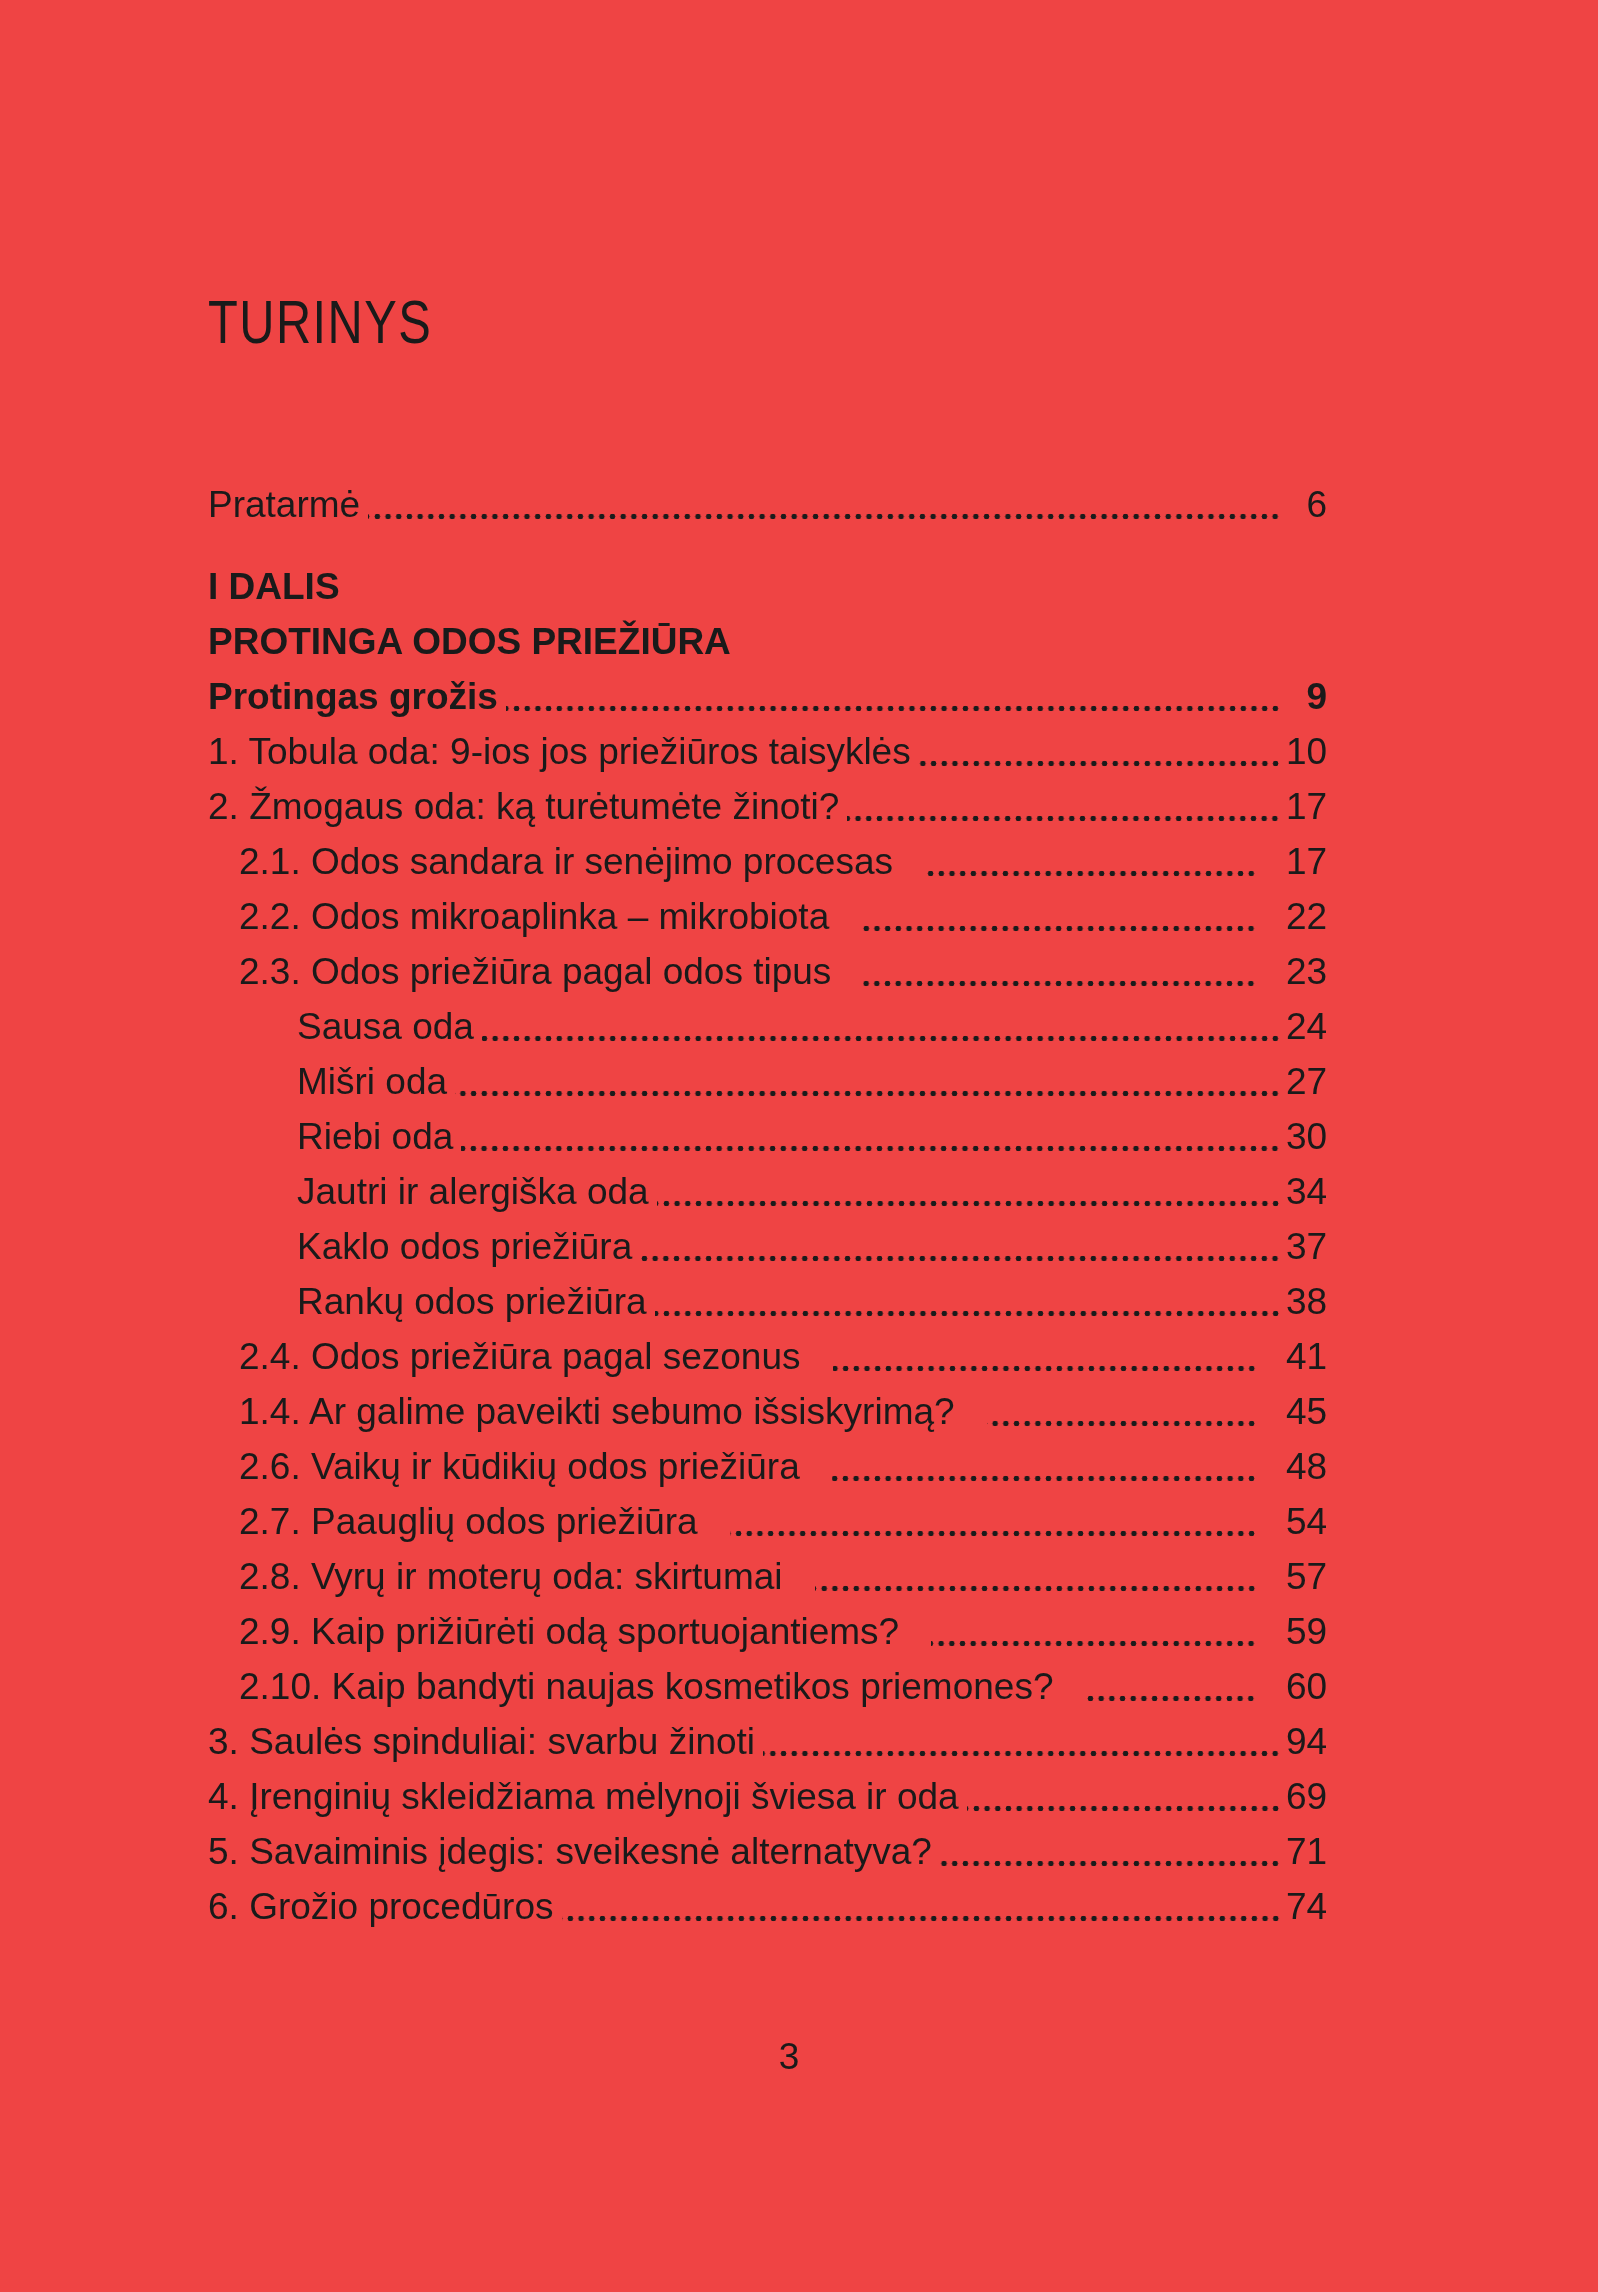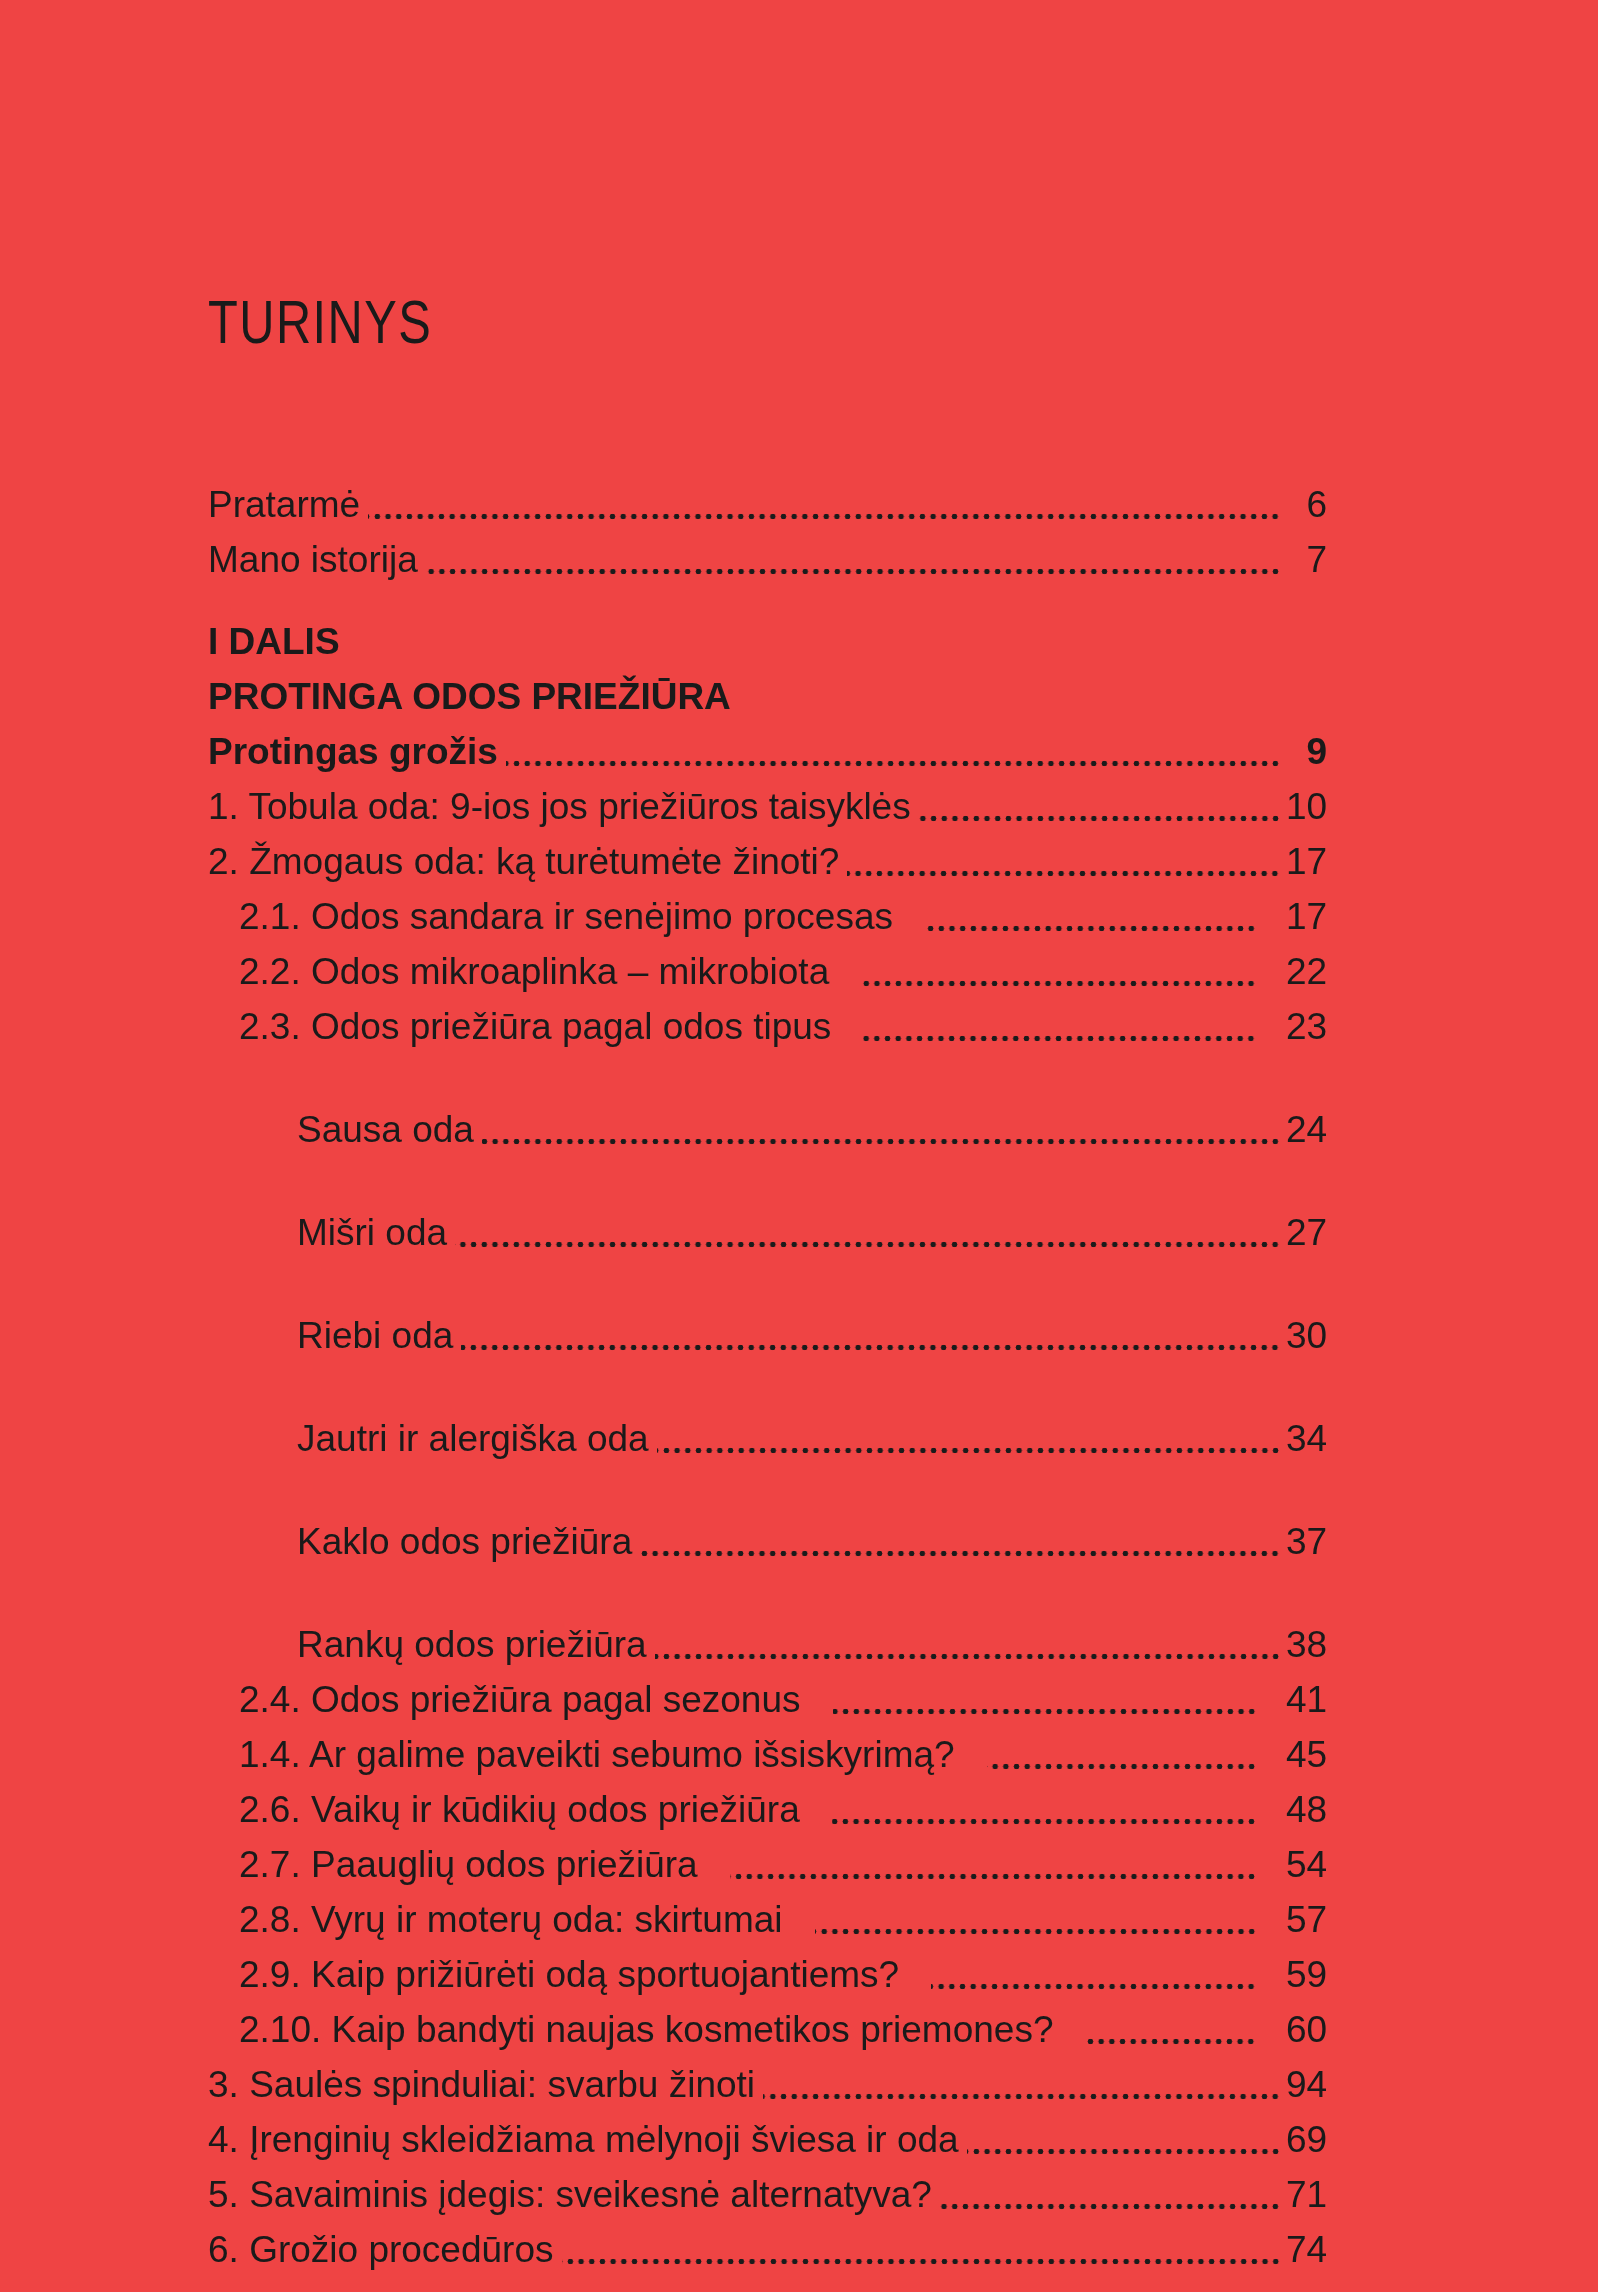--- a/index.html
+++ b/index.html
@@ -36,21 +36,21 @@
   }
   .row {
     display: flex;
     align-items: stretch;
     font-size: 37px;
     line-height: 55px;
     height: 55px;
     white-space: nowrap;
   }
   .row.lvl1 { padding-left: 31px; gap: 24px; }
-  .row.lvl2 { padding-left: 89px; margin-top: 48px; }
+  .row.lvl2 { padding-left: 89px; }
   .row.bold { font-weight: 700; }
   .row.gap  { margin-top: 27px; }
   .label { flex: 0 0 auto; }
   .leader {
     flex: 1 1 auto;
     margin-left: 8px;
     margin-right: 5.4px;
     background-image: radial-gradient(circle, #1b1b1b 2.6px, rgba(0,0,0,0) 3.1px);
     background-size: 10.7px 7.2px;
     background-repeat: repeat-x;
@@ -76,25 +76,20 @@
 
 <div class="page">
   <div class="content">
     <h1 class="doc-title">TURINYS</h1>
     <div class="toc">
         <div class="row lvl0">
           <span class="label">Pratarmė</span>
           <span class="leader"></span>
           <span class="pagenum">6</span>
         </div>
-        <div class="row lvl0">
-          <span class="label">Mano istorija</span>
-          <span class="leader"></span>
-          <span class="pagenum">7</span>
-        </div>
         <div class="row lvl0 bold gap">
           <span class="label">I DALIS</span>
         </div>
         <div class="row lvl0 bold">
           <span class="label">PROTINGA ODOS PRIEŽIŪRA</span>
         </div>
         <div class="row lvl0 bold">
           <span class="label">Protingas grožis</span>
           <span class="leader"></span>
           <span class="pagenum">9</span>

